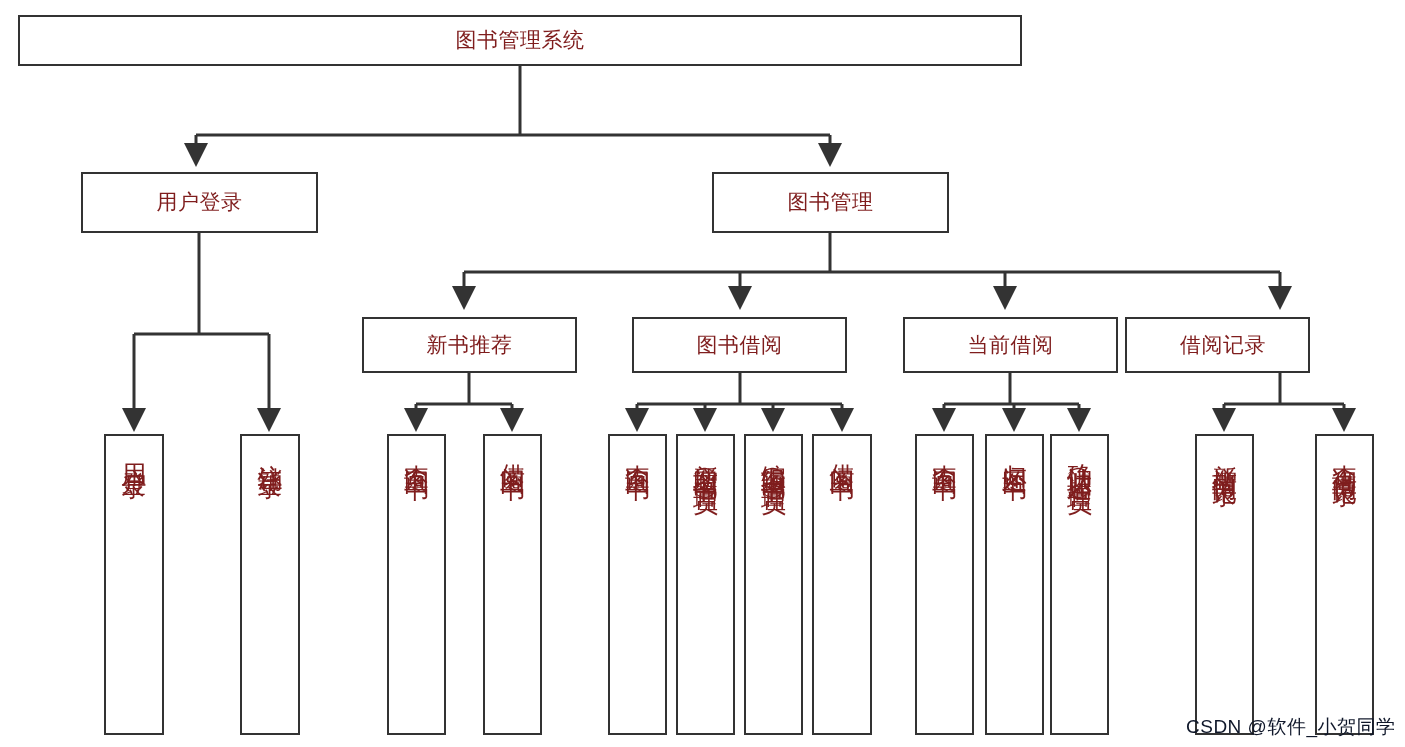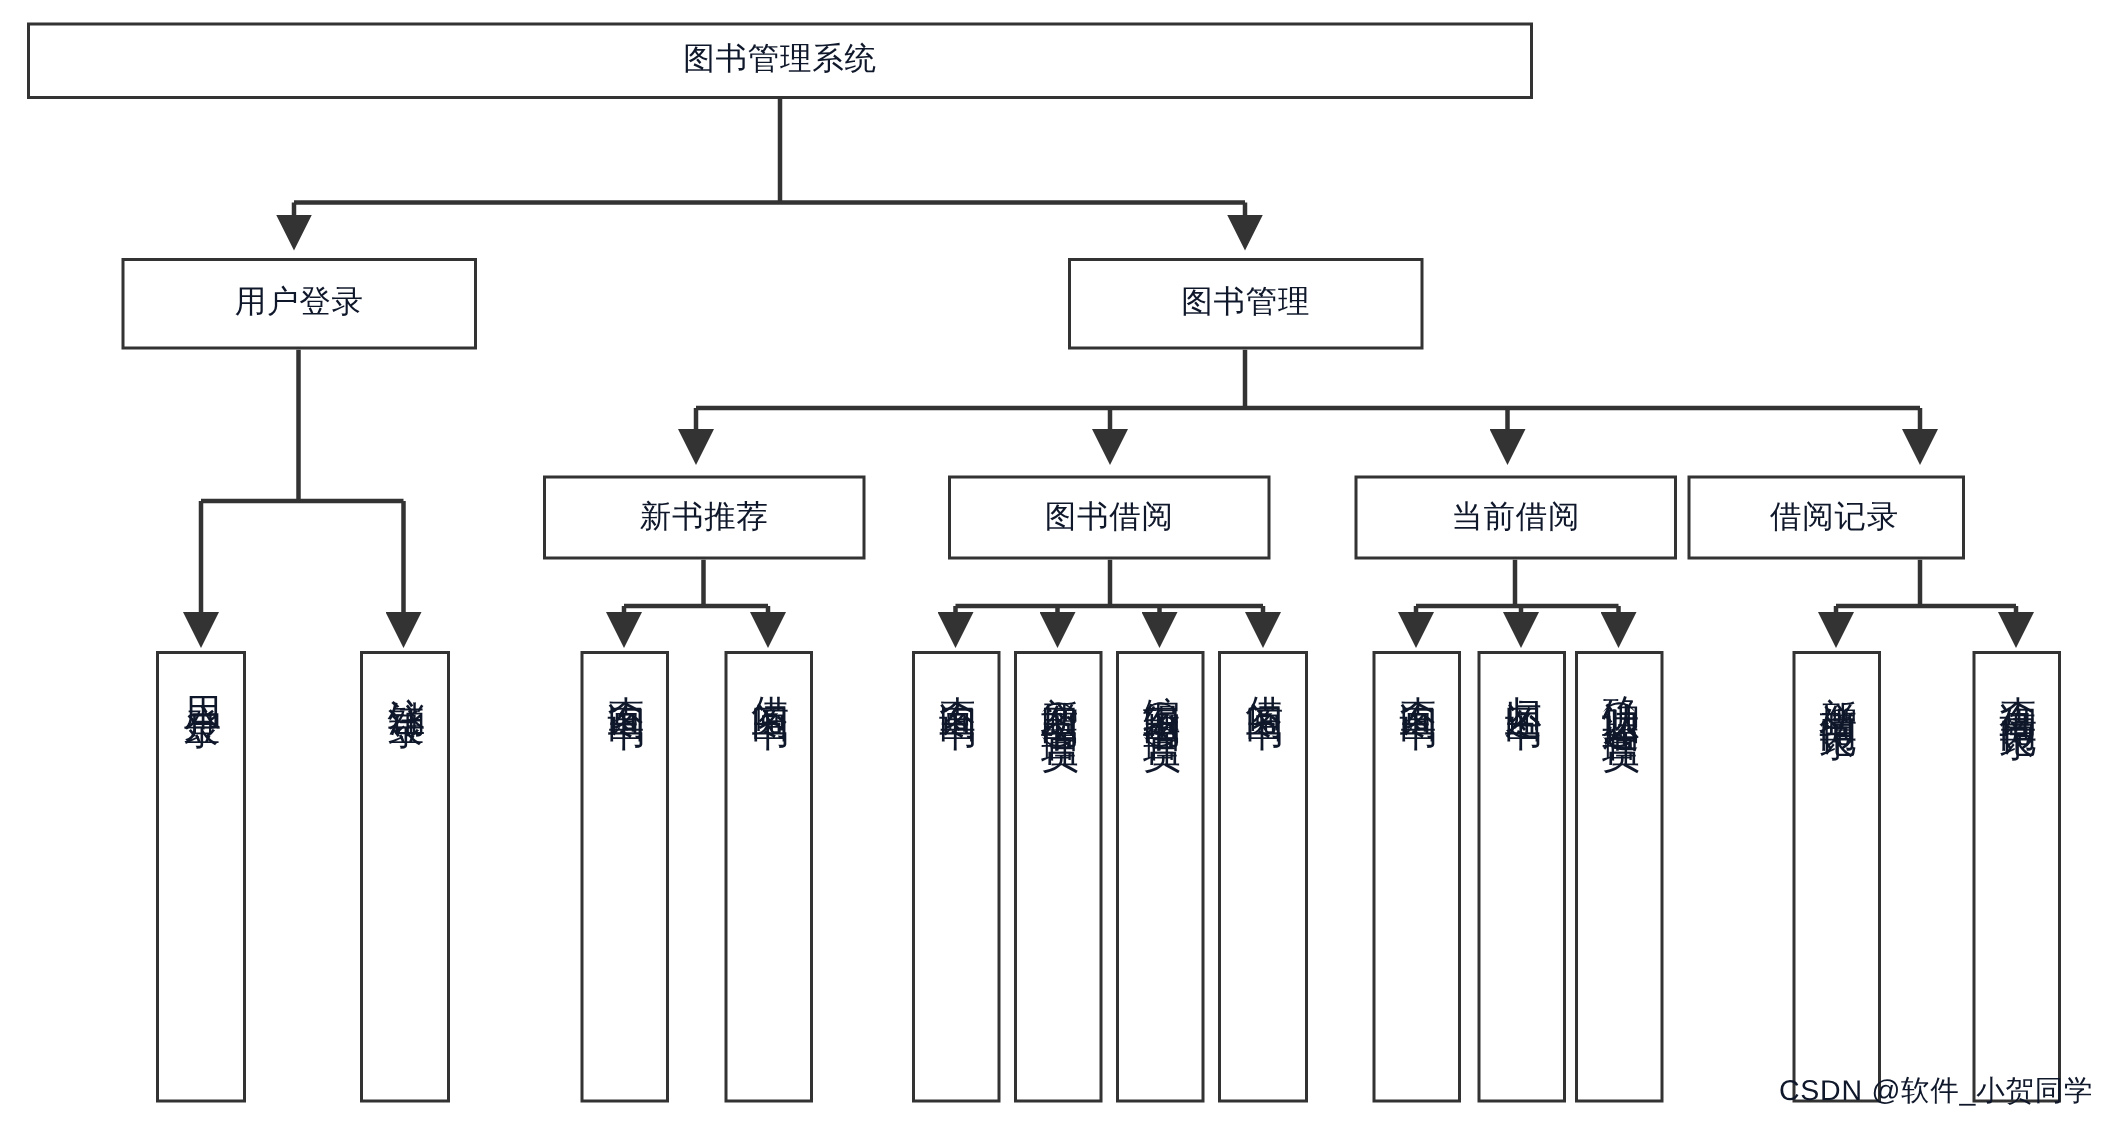--- a/index.html
+++ b/index.html
@@ -26,21 +26,21 @@
     pointer-events: none;
   }
   .node {
     position: absolute;
     box-sizing: border-box;
     background: #ffffff;
     border: 2px solid #333333;
     display: flex;
     align-items: center;
     justify-content: center;
-    color: #0f172a;
+    color: #7f1d1d;
     z-index: 2;
   }
   .node .label {
     display: block;
     text-align: center;
     line-height: 1.18;
   }
   
   .node.horiz .label {
     font-size: 21px;

